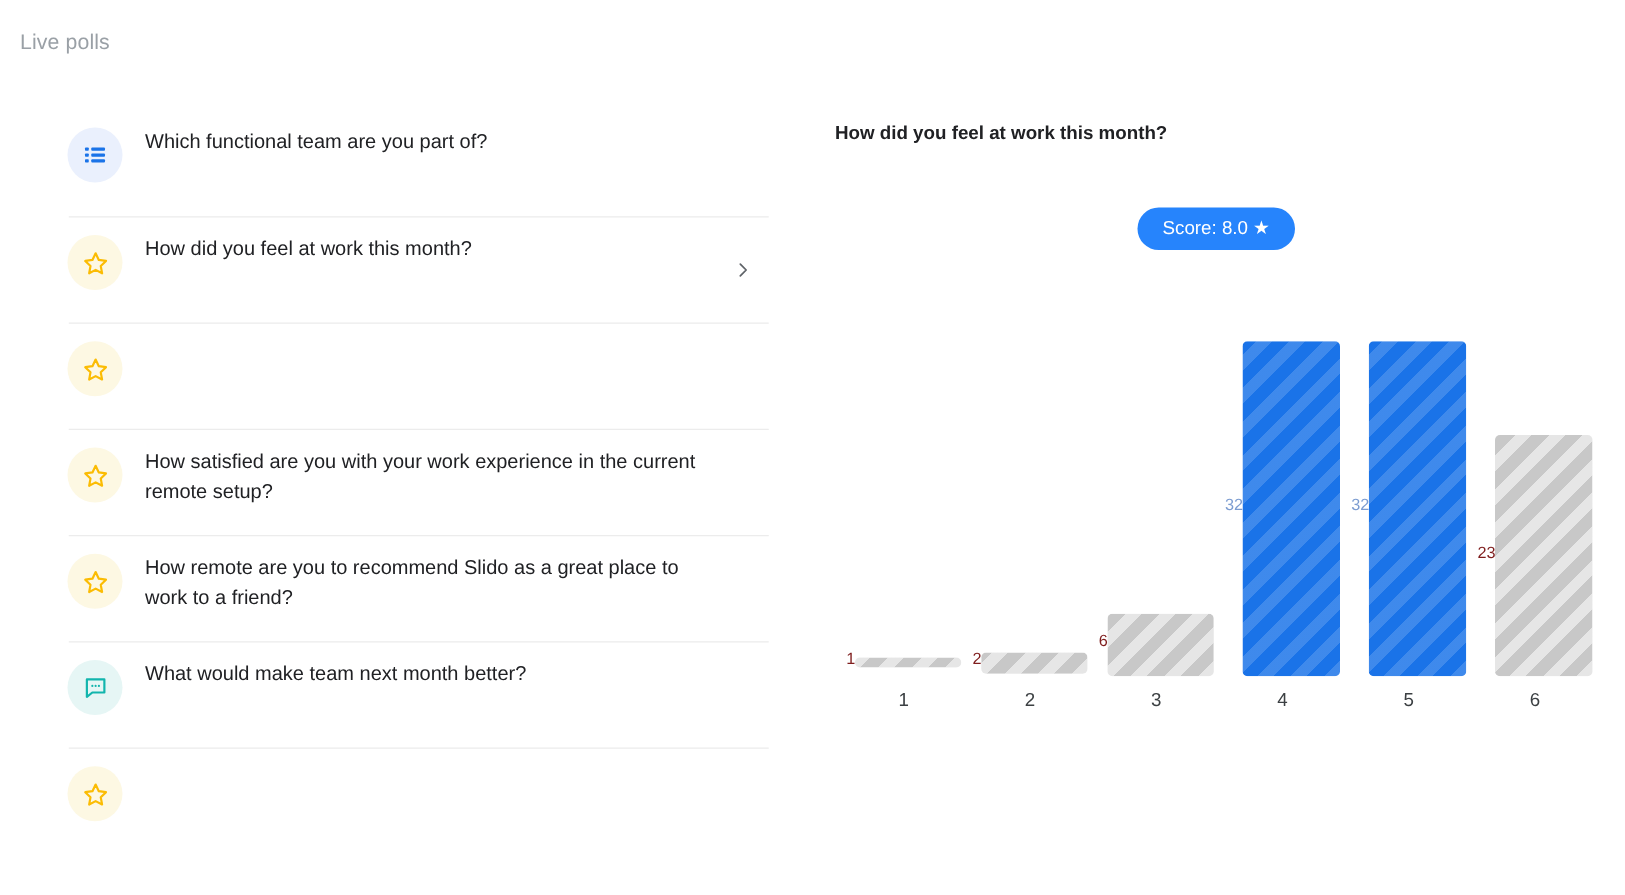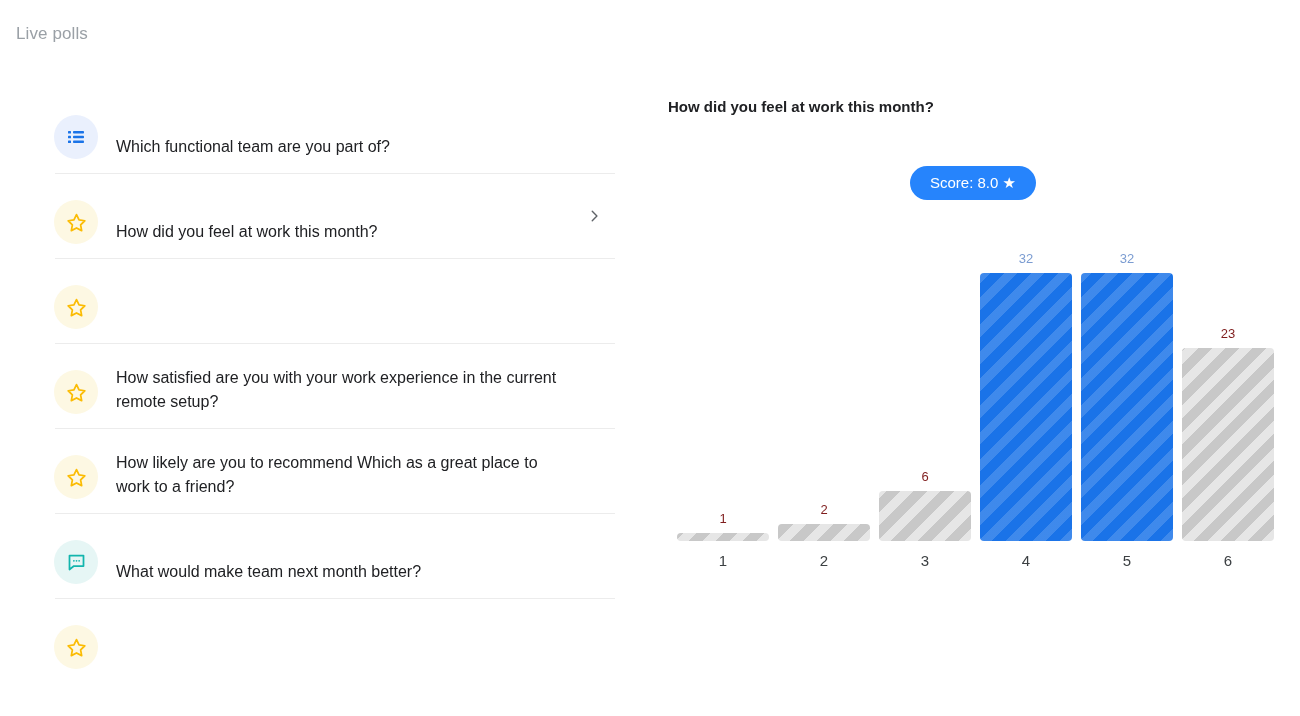--- a/index.html
+++ b/index.html
@@ -27,21 +27,21 @@
   .poll-list {
     position: absolute;
     left: 0; top: 88px;
     width: 640px;
     height: 628px;
     overflow: hidden;
   }
   .poll-item {
     position: relative;
     display: flex;
-    align-items: flex-end;
+    align-items: flex-start;
     min-height: 85px;
     padding: 14px 40px 14px 0;
     margin-left: 55px;
     width: 560px;
     cursor: pointer;
   }
   .poll-item + .poll-item { border-top: 1px solid #ececec; }
 
   .poll-icon {
     flex: 0 0 44px;
@@ -103,21 +103,21 @@
   .plot-area {
     position: absolute;
     left: 20px; top: 230px;
     width: 620px; height: 345px;
   }
   .bar-col {
     position: absolute;
     bottom: 34px;
     width: 92px;
     display: flex;
-    flex-direction: column;
+    flex-direction: row;
     align-items: center;
     justify-content: flex-start;
   }
   .bar-value {
     font-size: 13px;
     line-height: 15px;
     margin-bottom: 7px;
     color: #7f1d1d;
   }
   .bar-col.highlight .bar-value { color: #7b9cd1; }
@@ -206,21 +206,21 @@
       <span class="poll-label">How satisfied are you with your work experience in the current remote setup?</span>
     </div>
 
 
     <div class="poll-item">
       <span class="poll-icon star">
         <svg width="21" height="21" viewBox="0 0 24 24" fill="none" stroke="#fbbc04" stroke-width="2" stroke-linejoin="round">
           <polygon points="12,3 14.9,9.1 21.5,10 16.7,14.7 17.9,21.3 12,18.2 6.1,21.3 7.3,14.7 2.5,10 9.1,9.1"></polygon>
         </svg>
       </span>
-      <span class="poll-label">How likely are you to recommend Which as a great place to work to a friend?</span>
+      <span class="poll-label">How remote are you to recommend Slido as a great place to work to a friend?</span>
     </div>
 
     <div class="poll-item">
       <span class="poll-icon bubble">
         <svg width="21" height="21" viewBox="0 0 24 24" fill="none" stroke="#12b5ad" stroke-width="2" stroke-linejoin="round">
           <path d="M4 4h16v12H9l-5 4z"></path>
           <circle cx="9" cy="10" r="1" fill="#12b5ad" stroke="none"></circle>
           <circle cx="12" cy="10" r="1" fill="#12b5ad" stroke="none"></circle>
           <circle cx="15" cy="10" r="1" fill="#12b5ad" stroke="none"></circle>
         </svg>

